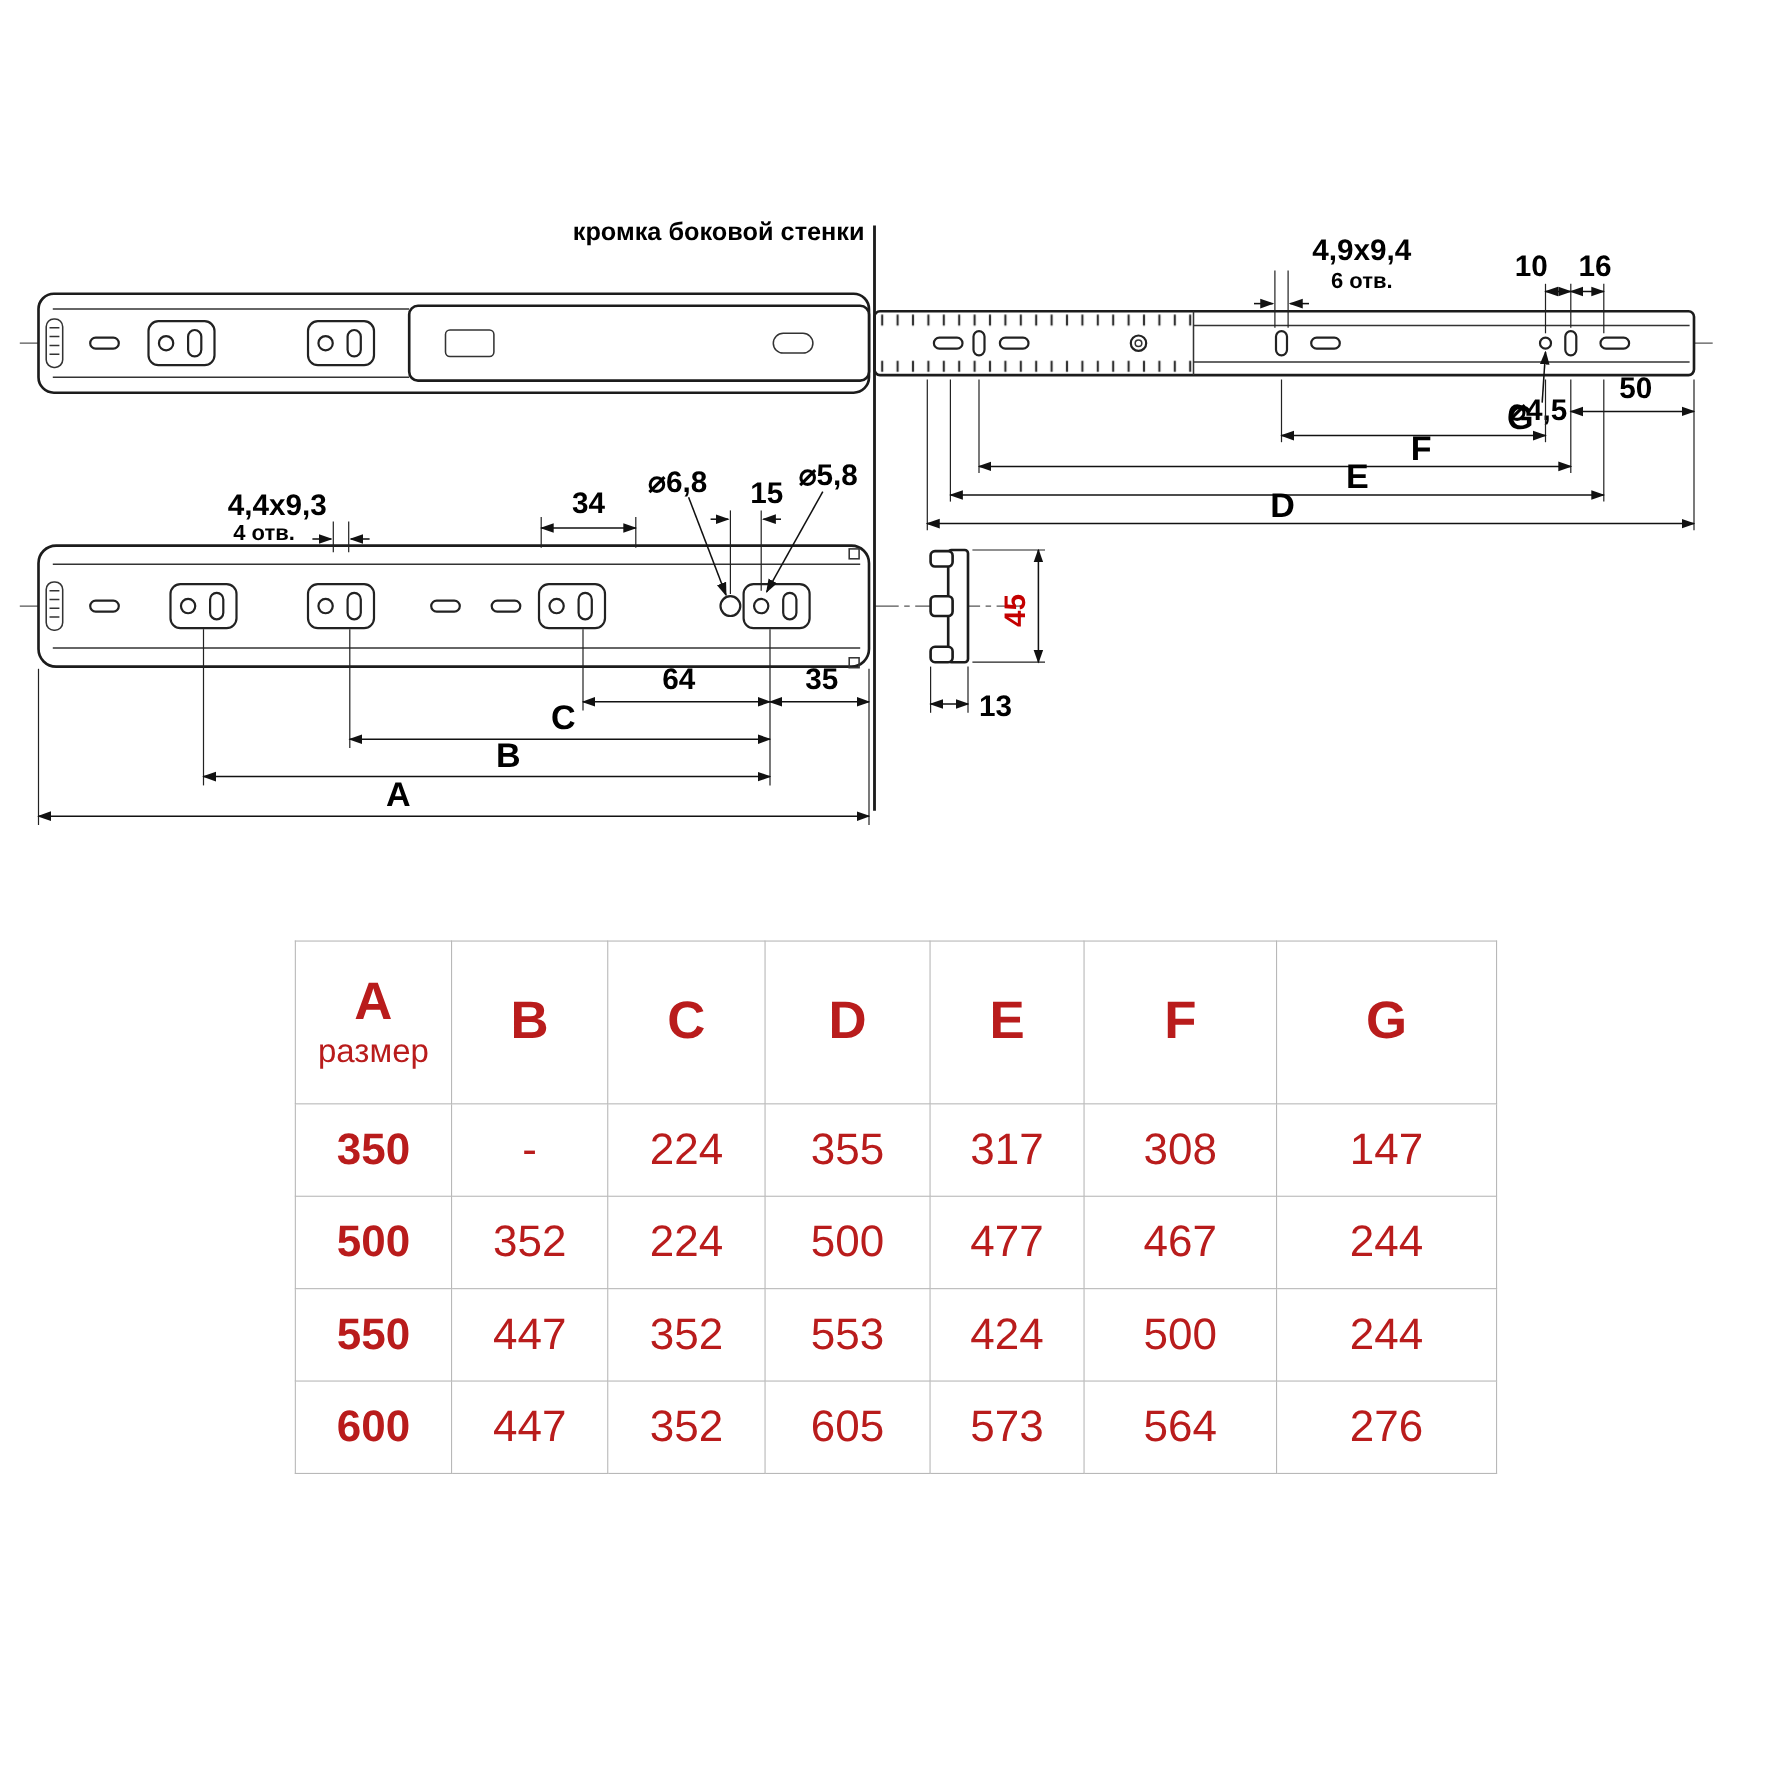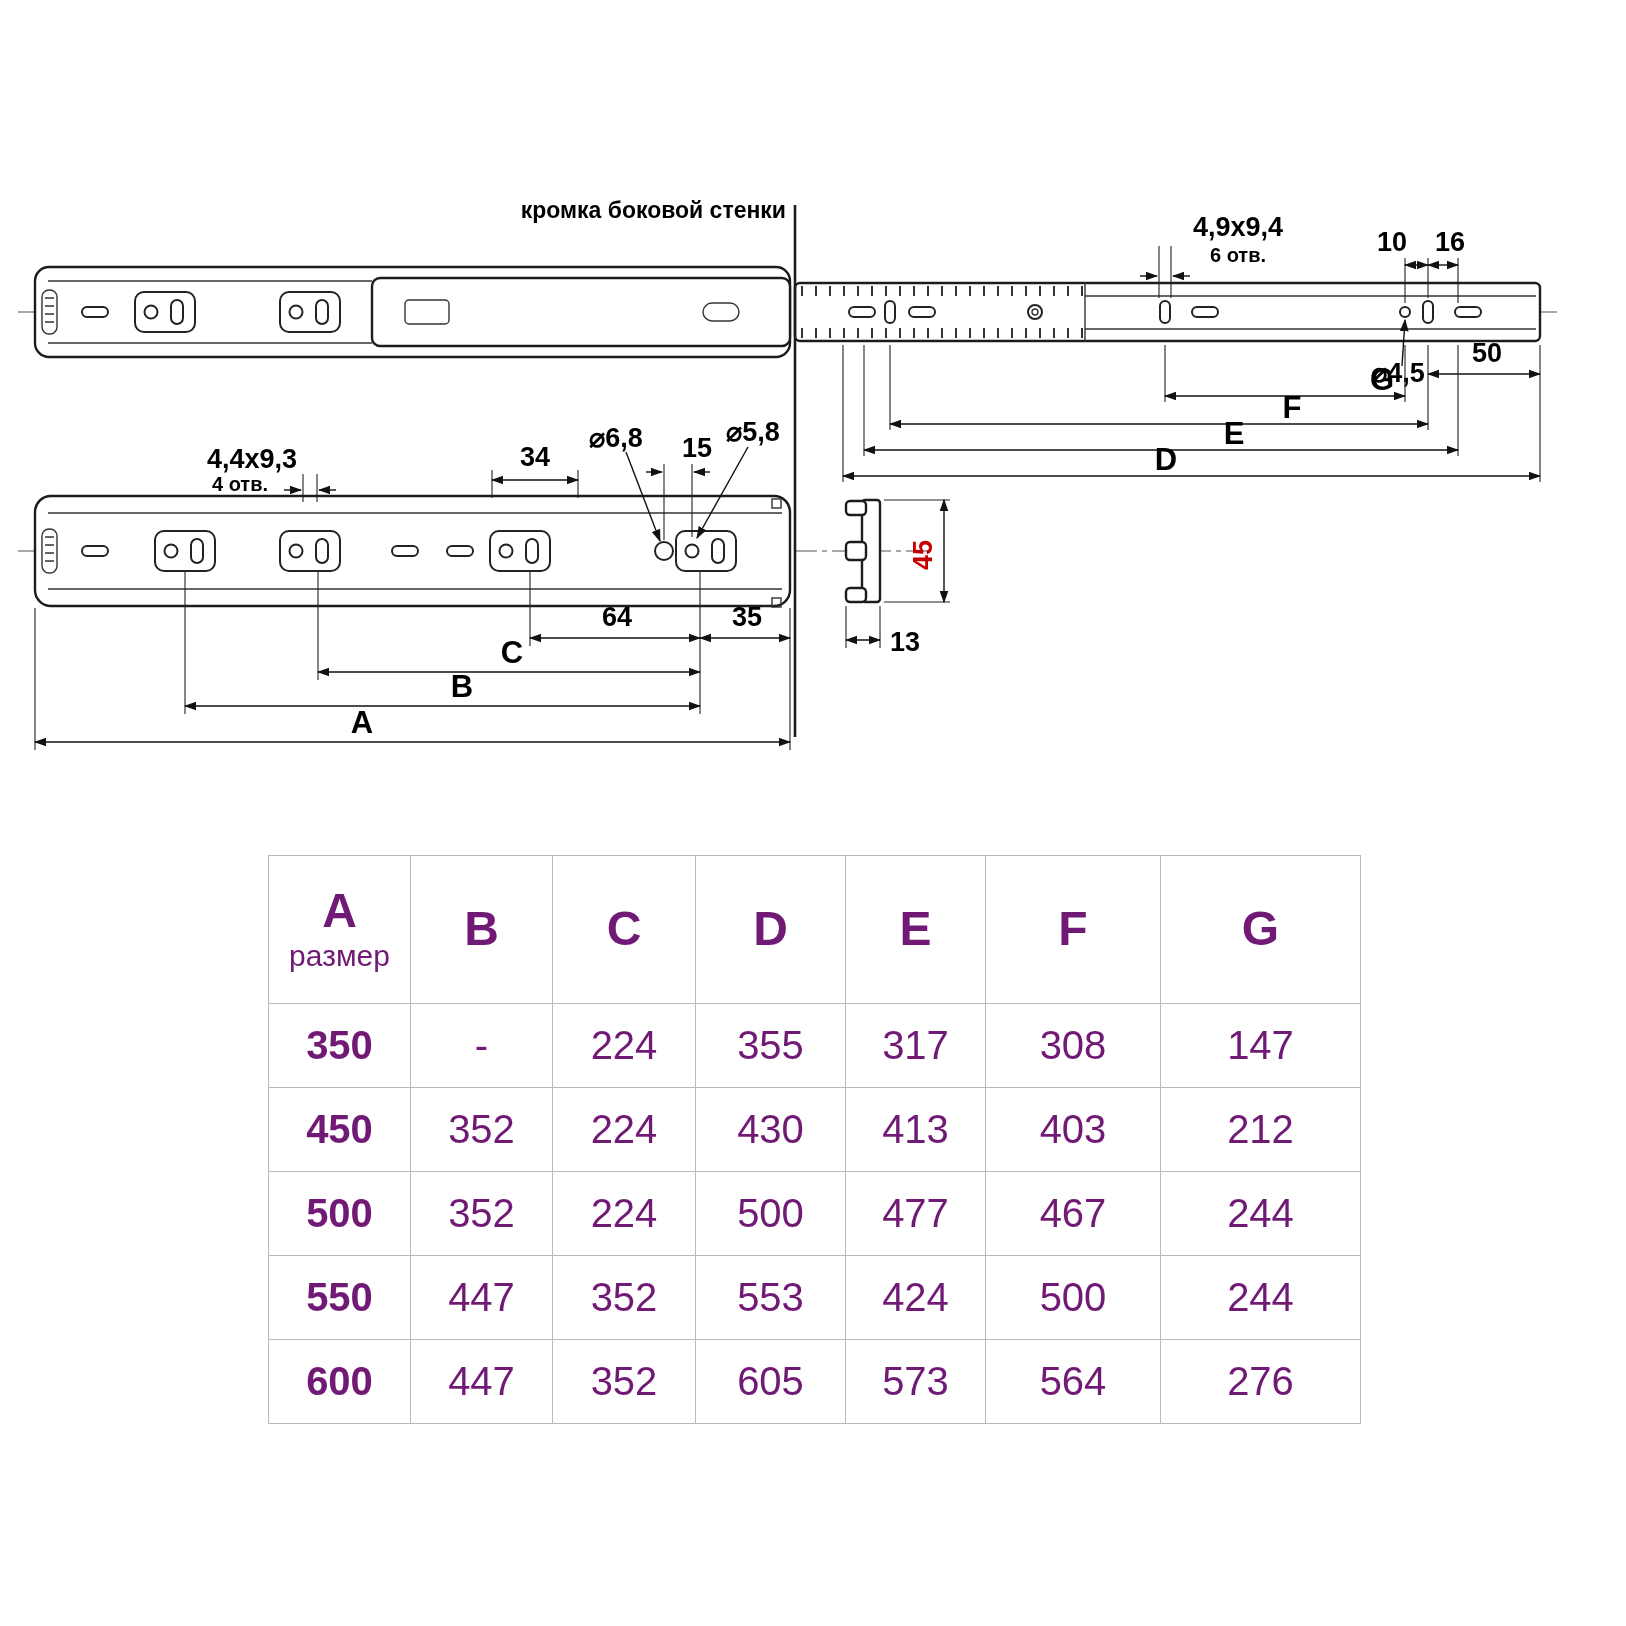--- a/index.html
+++ b/index.html
@@ -1,18 +1,18 @@
 <!DOCTYPE html>
 <html><head>
 <meta charset="utf-8">
 <style>
   html,body { margin:0; padding:0; background:#fff; }
   #page {
     position:relative; width:1626px; height:1626px; background:#fff;
-    font-family:"Liberation Sans", sans-serif; color:#701a75; overflow:hidden;
+    font-family:"Liberation Sans", sans-serif; color:#b91c1c; overflow:hidden;
   }
   
   #drawing { position:absolute; top:0; left:0; }
   .ol   { fill:#fff; stroke:#1c1c1c; stroke-width:2.4; }
   .ol2  { fill:#fff; stroke:#222;    stroke-width:2;   }
   .thin { fill:none; stroke:#333;    stroke-width:1.4; }
   .cl   { fill:none; stroke:#555;  stroke-width:1.1; stroke-dasharray:22 5 5 5; }
   .dim  { fill:none; stroke:#111;  stroke-width:1.4; }
   .ext  { fill:none; stroke:#222;  stroke-width:1.1; }
   .bound{ fill:none; stroke:#1c1c1c; stroke-width:2.6; }
@@ -287,29 +287,20 @@
     <tr>
       <td class="size">350</td>
       <td>-</td>
       <td>224</td>
       <td>355</td>
       <td>317</td>
       <td>308</td>
       <td>147</td>
     </tr>
     <tr>
-      <td class="size">450</td>
-      <td>352</td>
-      <td>224</td>
-      <td>430</td>
-      <td>413</td>
-      <td>403</td>
-      <td>212</td>
-    </tr>
-    <tr>
       <td class="size">500</td>
       <td>352</td>
       <td>224</td>
       <td>500</td>
       <td>477</td>
       <td>467</td>
       <td>244</td>
     </tr>
     <tr>
       <td class="size">550</td>

